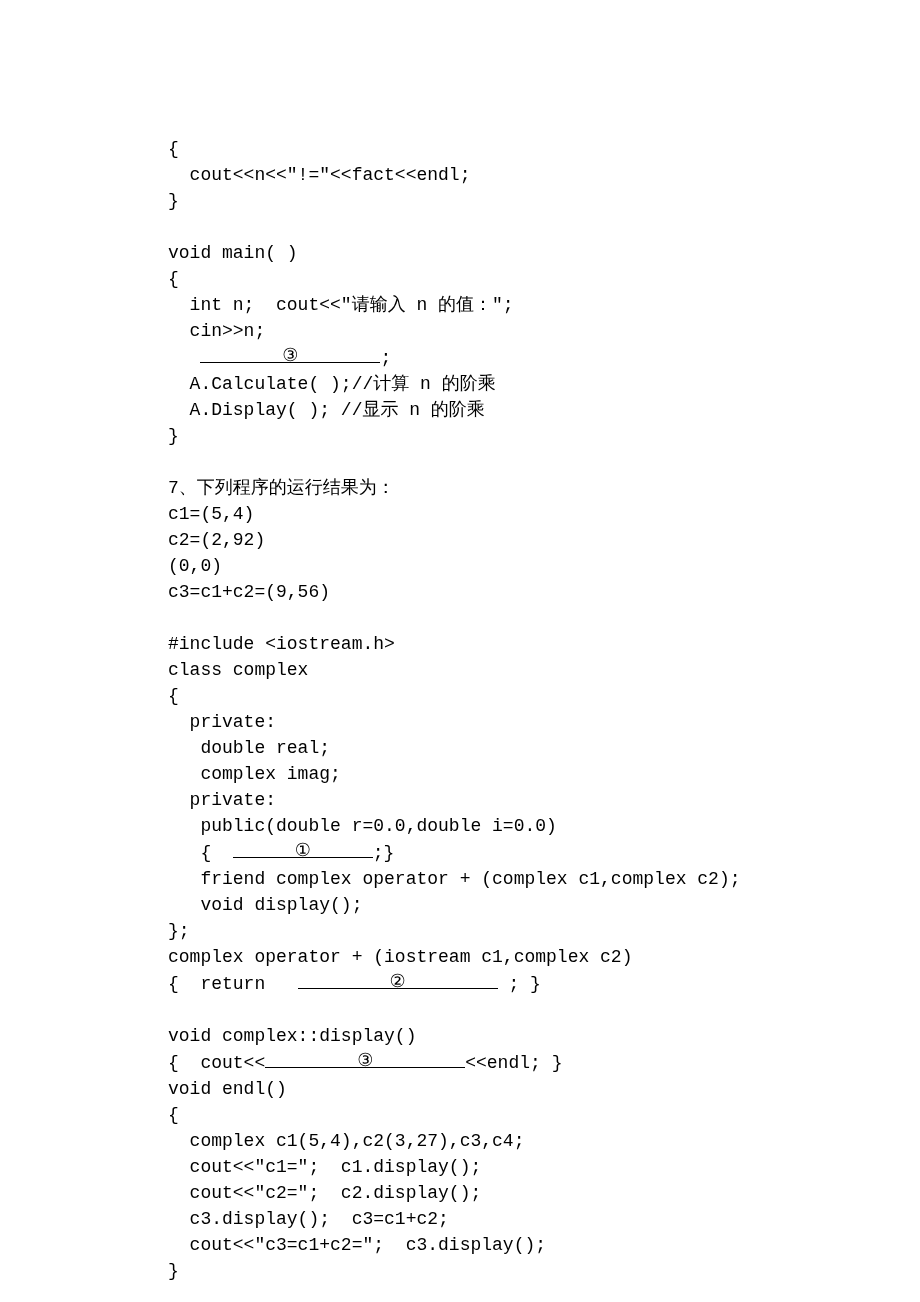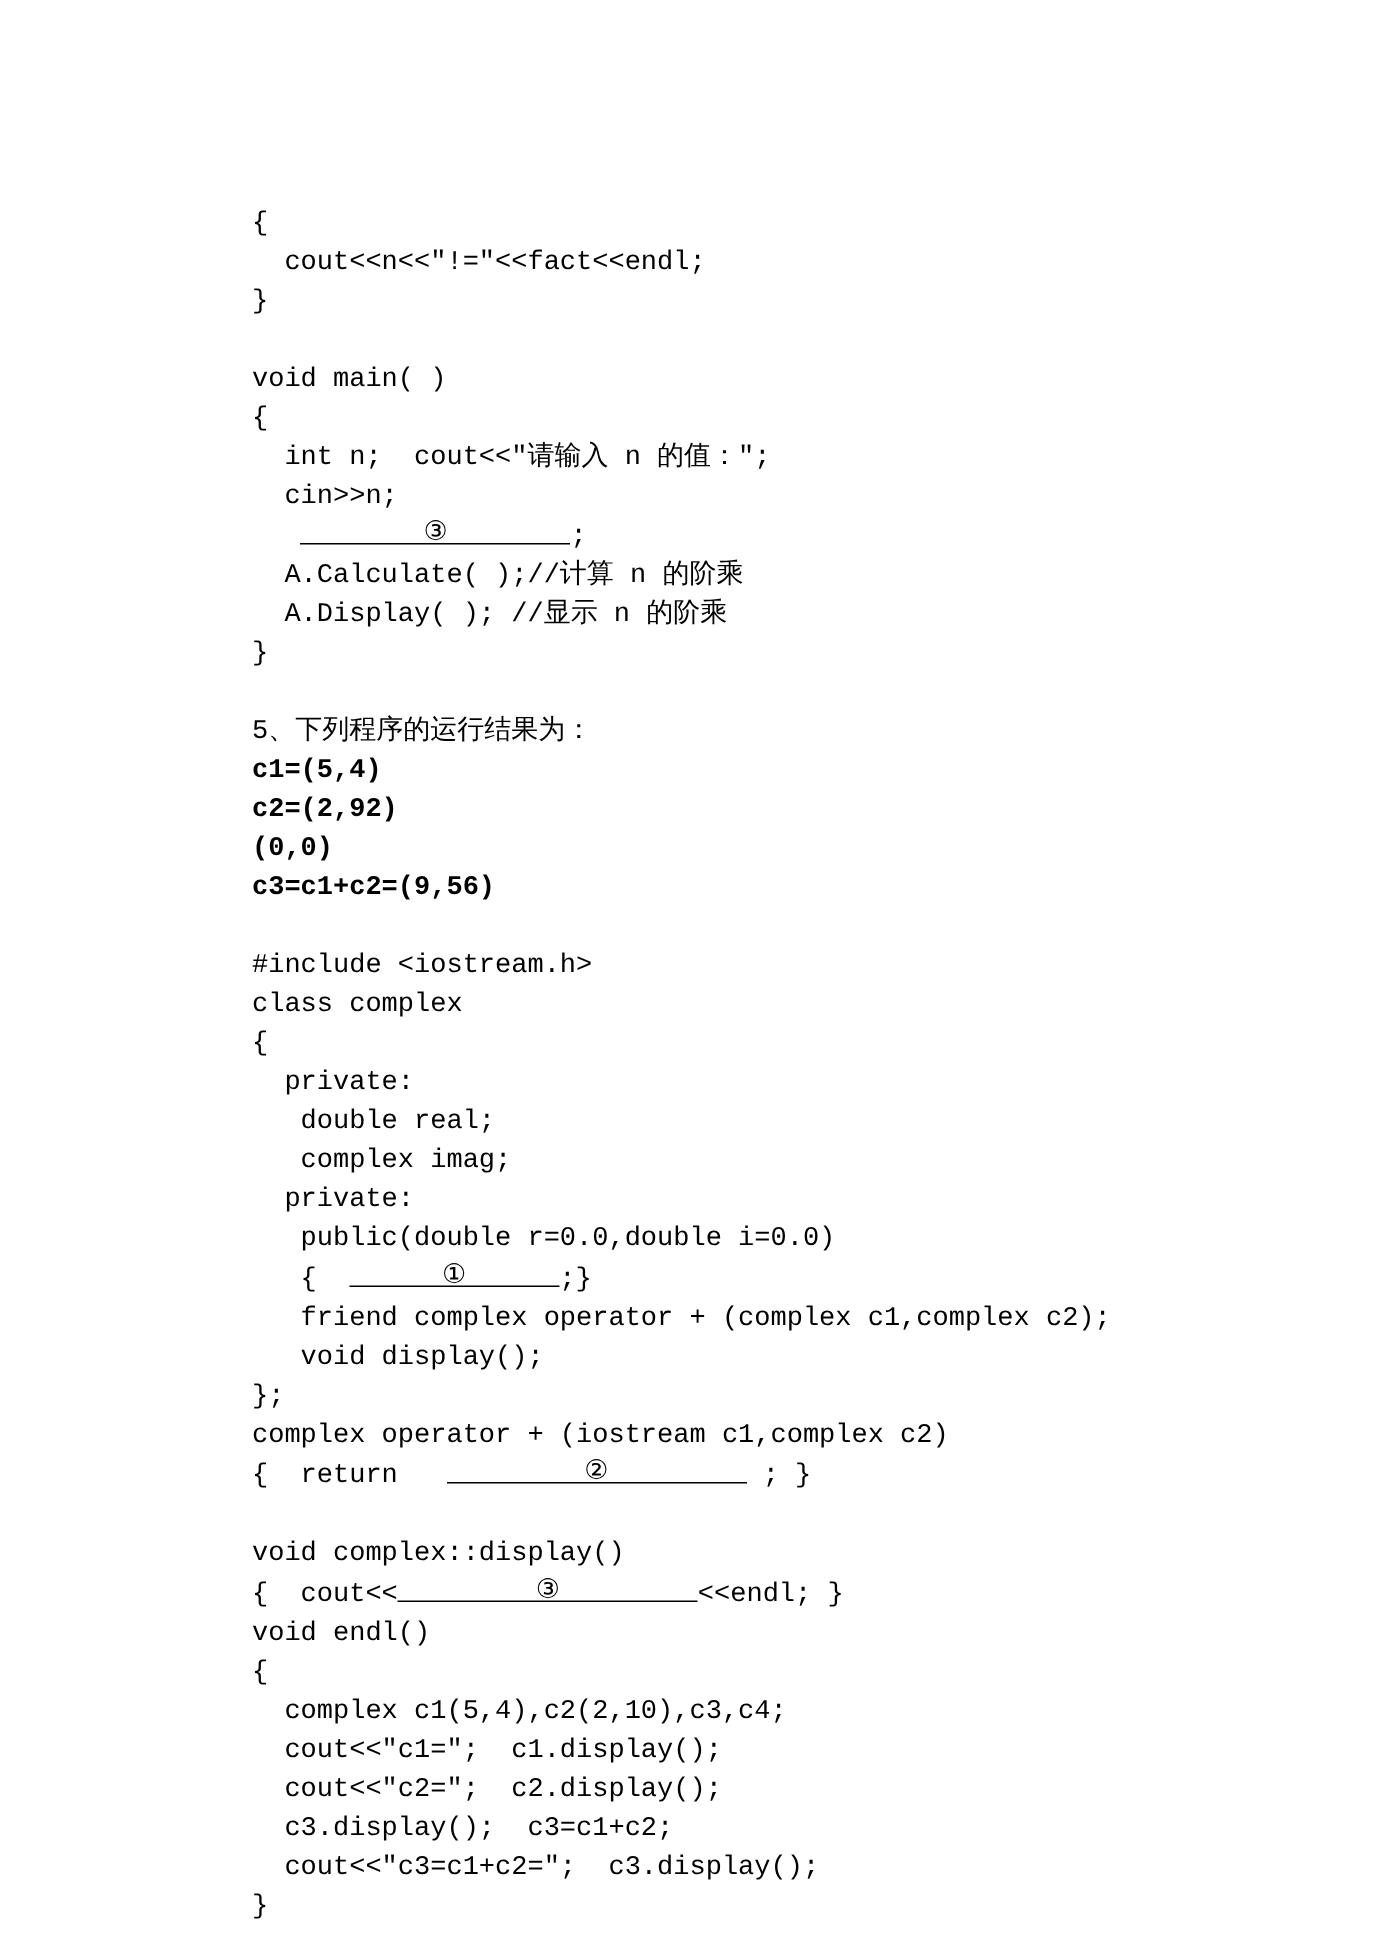--- a/index.html
+++ b/index.html
@@ -24,40 +24,40 @@
     position: relative;
     text-align: center;
   }
   .blank .num {
     position: relative;
     top: -2px;
   }
   .circ {
     font-family: "SimSun", "MS Gothic", monospace;
   }
-  .b { font-weight: bold; }
+  .b { font-weight: normal; }
 </style>
 </head>
 <body>
 
 <div class="page">
 <span>{</span>
 <span>  cout&lt;&lt;n&lt;&lt;"!="&lt;&lt;fact&lt;&lt;endl;</span>
 <span>}</span>
 <span></span>
 <span>void main( )</span>
 <span>{</span>
 <span>  int n;  cout&lt;&lt;"请输入 n 的值：";</span>
 <span>  cin&gt;&gt;n;</span>
 <span><span>   </span><span class="blank" style="width:180px;"><span class="num circ">③</span></span><span>;</span></span>
 <span>  A.Calculate( );//计算 n 的阶乘</span>
 <span>  A.Display( ); //显示 n 的阶乘</span>
 <span>}</span>
 <span></span>
-<span>5、下列程序的运行结果为：</span>
+<span>7、下列程序的运行结果为：</span>
 <span class="b">c1=(5,4)</span>
 <span class="b">c2=(2,92)</span>
 <span class="b">(0,0)</span>
 <span class="b">c3=c1+c2=(9,56)</span>
 <span></span>
 <span>#include &lt;iostream.h&gt;</span>
 <span>class complex</span>
 <span>{</span>
 <span>  private:</span>
 <span>   double real;</span>
@@ -68,19 +68,19 @@
 <span>   friend complex operator + (complex c1,complex c2);</span>
 <span>   void display();</span>
 <span>};</span>
 <span>complex operator + (iostream c1,complex c2)</span>
 <span><span>{  return   </span><span class="blank" style="width:200px;"><span class="num circ">②</span></span><span> ; }</span></span>
 <span></span>
 <span>void complex::display()</span>
 <span><span>{  cout&lt;&lt;</span><span class="blank" style="width:200px;"><span class="num circ">③</span></span><span>&lt;&lt;endl; }</span></span>
 <span>void endl()</span>
 <span>{</span>
-<span>  complex c1(5,4),c2(2,10),c3,c4;</span>
+<span>  complex c1(5,4),c2(3,27),c3,c4;</span>
 <span>  cout&lt;&lt;"c1=";  c1.display();</span>
 <span>  cout&lt;&lt;"c2=";  c2.display();</span>
 <span>  c3.display();  c3=c1+c2;</span>
 <span>  cout&lt;&lt;"c3=c1+c2=";  c3.display();</span>
 <span>}</span>
 </div>
 
 </body></html>

